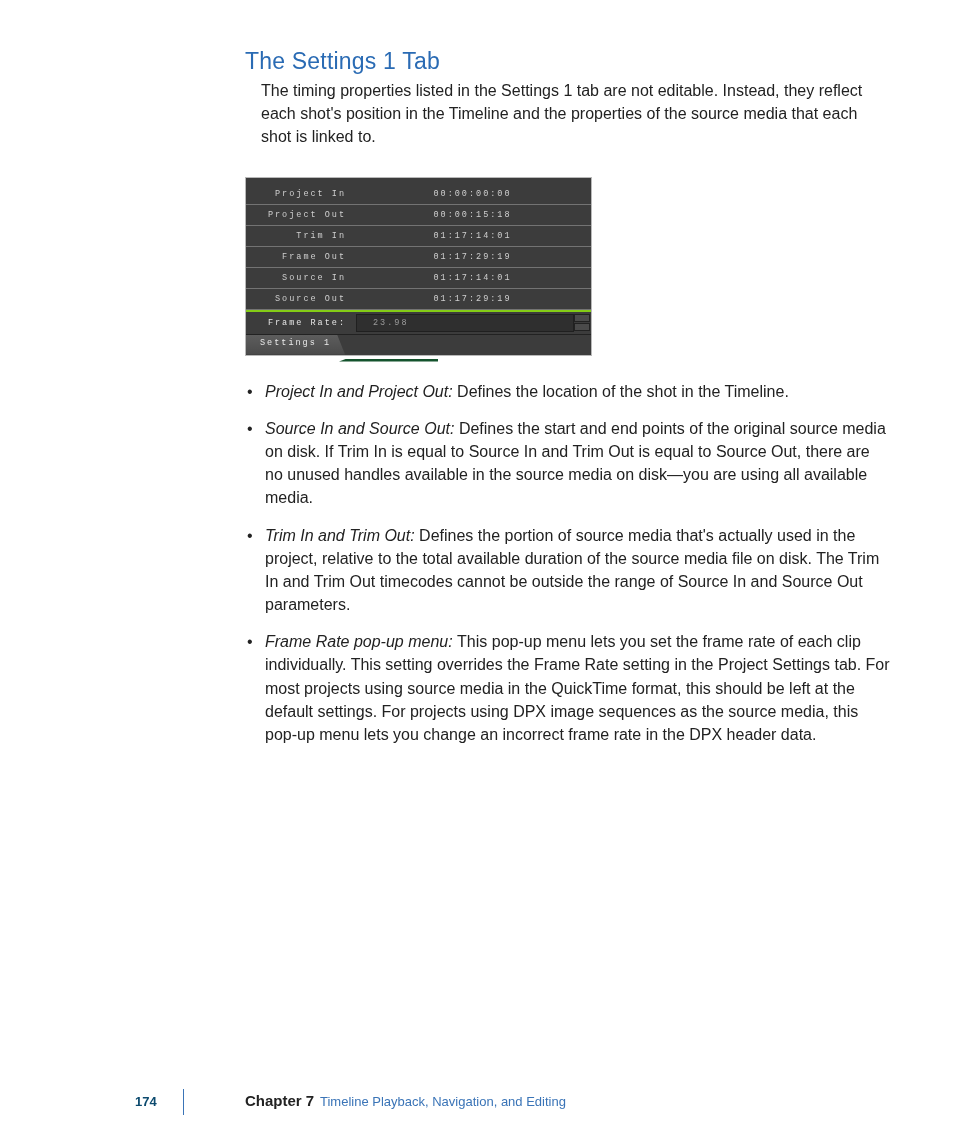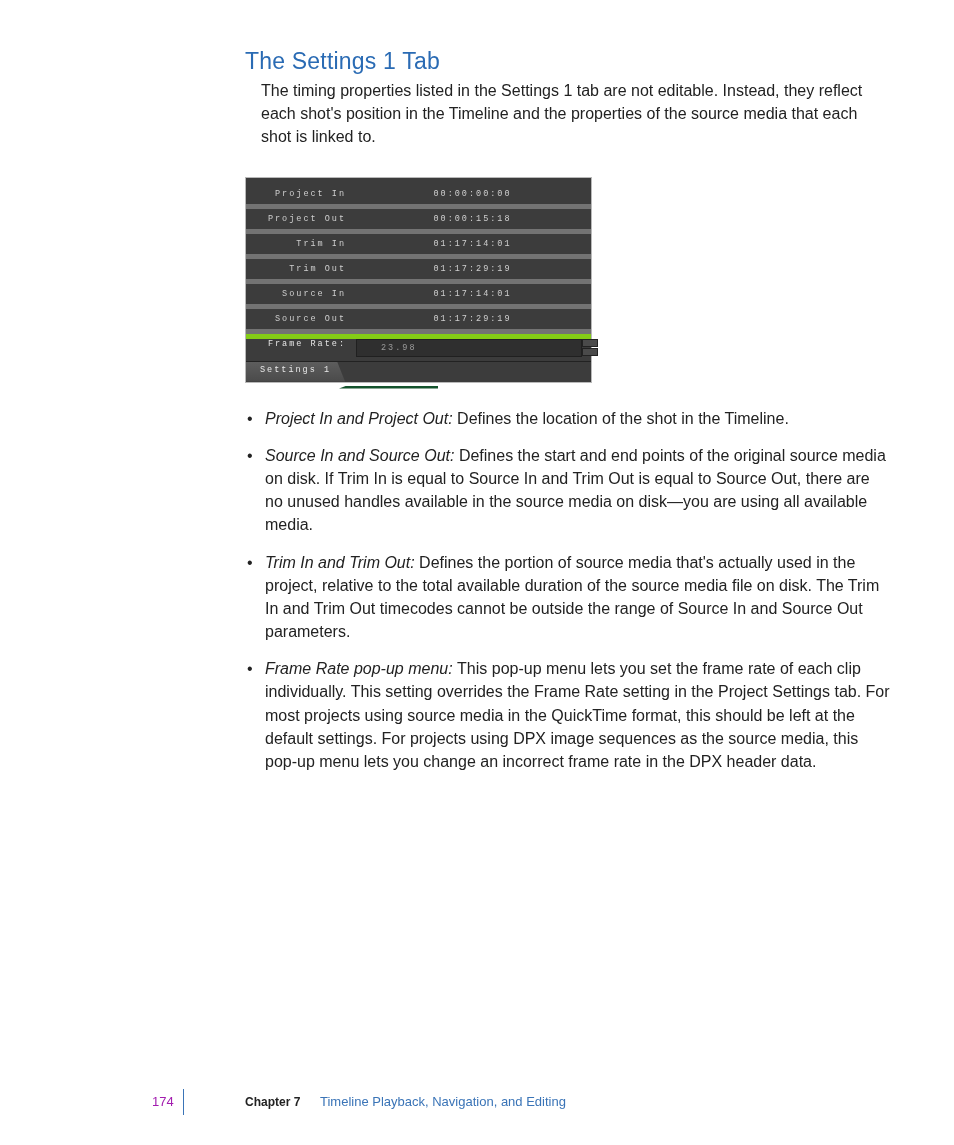--- a/index.html
+++ b/index.html
@@ -2,42 +2,42 @@
 <html><head>
 <meta charset="utf-8">
 <style>
   html, body { margin:0; padding:0; background:#fff; color:#222; font-family:"Myriad Pro","Segoe UI","Helvetica Neue",Arial,sans-serif; }
   .page { width:954px; height:1145px; position:relative; box-sizing:border-box; }
   .content { position:absolute; left:245px; top:48px; width:645px; }
   h2.section-heading { font-size:23px; font-weight:500; color:#2a6bb4; margin:0 0 4px 0; letter-spacing:.2px; }
   p.intro { font-size:16px; line-height:1.45; margin:0 0 28px 16px; color:#222; }
   .panel-wrap { width:345px; border:1px solid #b9b9b9; background:#fff; padding:0; margin:0 0 24px 0; }
   .panel { background:#3c3c3c; color:#cfcfcf; font-family:"Courier New",monospace; font-size:8.5px; letter-spacing:2px; padding:6px 0 0 0; }
-  .panel .row { display:flex; align-items:center; height:20px; border-bottom:5px solid #737373; }
+  .panel .row { display:flex; align-items:center; height:20px; border-bottom:1px solid #737373; }
   .panel .row:last-of-type { border-bottom:none; }
   .panel .lab { flex:0 0 100px; text-align:right; padding-right:8px; color:#cfcfcf; }
   .panel .val { flex:1; text-align:center; color:#cfcfcf; }
-  .panel .frrow { display:flex; height:22px; border-top:5px solid #84cc16; }
+  .panel .frrow { display:flex; align-items:center; height:22px; border-top:2px solid #84cc16; }
   .panel .frlab { flex:0 0 100px; text-align:right; padding-right:8px; color:#e6e6e6; }
-  .panel .frval { flex:0 0 200px; margin-left:2px; background:#2f2f2f; border:1px solid #202020; height:16px; display:flex; align-items:center; padding-left:24px; color:#9b9b9b; }
+  .panel .frval { flex:0 0 200px; margin-left:2px; background:#2f2f2f; border:1px solid #202020; height:16px; display:flex; align-items:center; padding-left:16px; color:#9b9b9b; }
   .panel .spin { flex:0 0 16px; margin-left:auto; margin-right:4px; display:flex; flex-direction:column; gap:1px; }
   .panel .spin .b { width:14px; height:6px; background:#4a4a4a; border:1px solid #222; }
   .panel .tabs { display:flex; height:20px; background:#3c3c3c; border-top:1px solid #222; }
   .panel .tab { padding:3px 14px 0 14px; font-family:"Courier New",monospace; font-size:8.5px; letter-spacing:2px; position:relative; }
   .panel .tab.active { background:linear-gradient(#5d5d5d,#4a4a4a); color:#eaeaea; clip-path:polygon(0 0,92% 0,100% 100%,0 100%); }
   .panel .tab.inactive { color:#9e9e9e; background:#14532d; margin-left:-6px; clip-path:polygon(8% 0,100% 0,100% 100%,0 100%);margin-top:24px; }
   ul.defs { list-style:none; padding:0; margin:0; }
   ul.defs > li { position:relative; padding-left:20px; margin:8px 0 14px 0; font-size:16px; line-height:1.45; color:#222; }
   ul.defs > li::before { content:"•"; position:absolute; left:2px; top:0; color:#222; }
   .term { font-style:italic; }
   .desc-wrap {}
   .footer { position:absolute; left:0; bottom:36px; width:954px; height:24px; }
-  .footer .pgnum { position:absolute; left:152px; bottom:0; font-size:13px; font-weight:400; color:#a21caf; }
+  .footer .pgnum { position:absolute; left:135px; bottom:0; font-size:13px; font-weight:700; color:#0c4a6e; }
   .footer .sep { position:absolute; left:183px; bottom:-6px; width:1px; height:26px; background:#3a74b7; }
-  .footer .chap { position:absolute; left:245px; bottom:0; font-size:12px; font-weight:700; color:#222; }
+  .footer .chap { position:absolute; left:245px; bottom:0; font-size:15px; font-weight:700; color:#222; }
   .footer .chaptitle { position:absolute; left:320px; bottom:0; font-size:13px; color:#3a74b7; }
 </style>
 </head>
 <body>
 
 <div class="page">
   <div class="content">
     <h2 class="section-heading">The Settings 1 Tab</h2>
     <p class="intro">The timing properties listed in the Settings 1 tab are not editable. Instead, they reflect each shot's position in the Timeline and the properties of the source media that each shot is linked to.</p>
 
@@ -49,21 +49,21 @@
         </div>
         <div class="row">
           <div class="lab">Project Out</div>
           <div class="val">00:00:15:18</div>
         </div>
         <div class="row">
           <div class="lab">Trim In</div>
           <div class="val">01:17:14:01</div>
         </div>
         <div class="row">
-          <div class="lab">Trim Out</div>
+          <div class="lab">Frame Out</div>
           <div class="val">01:17:29:19</div>
         </div>
         <div class="row">
           <div class="lab">Source In</div>
           <div class="val">01:17:14:01</div>
         </div>
         <div class="row">
           <div class="lab">Source Out</div>
           <div class="val">01:17:29:19</div>
         </div>

